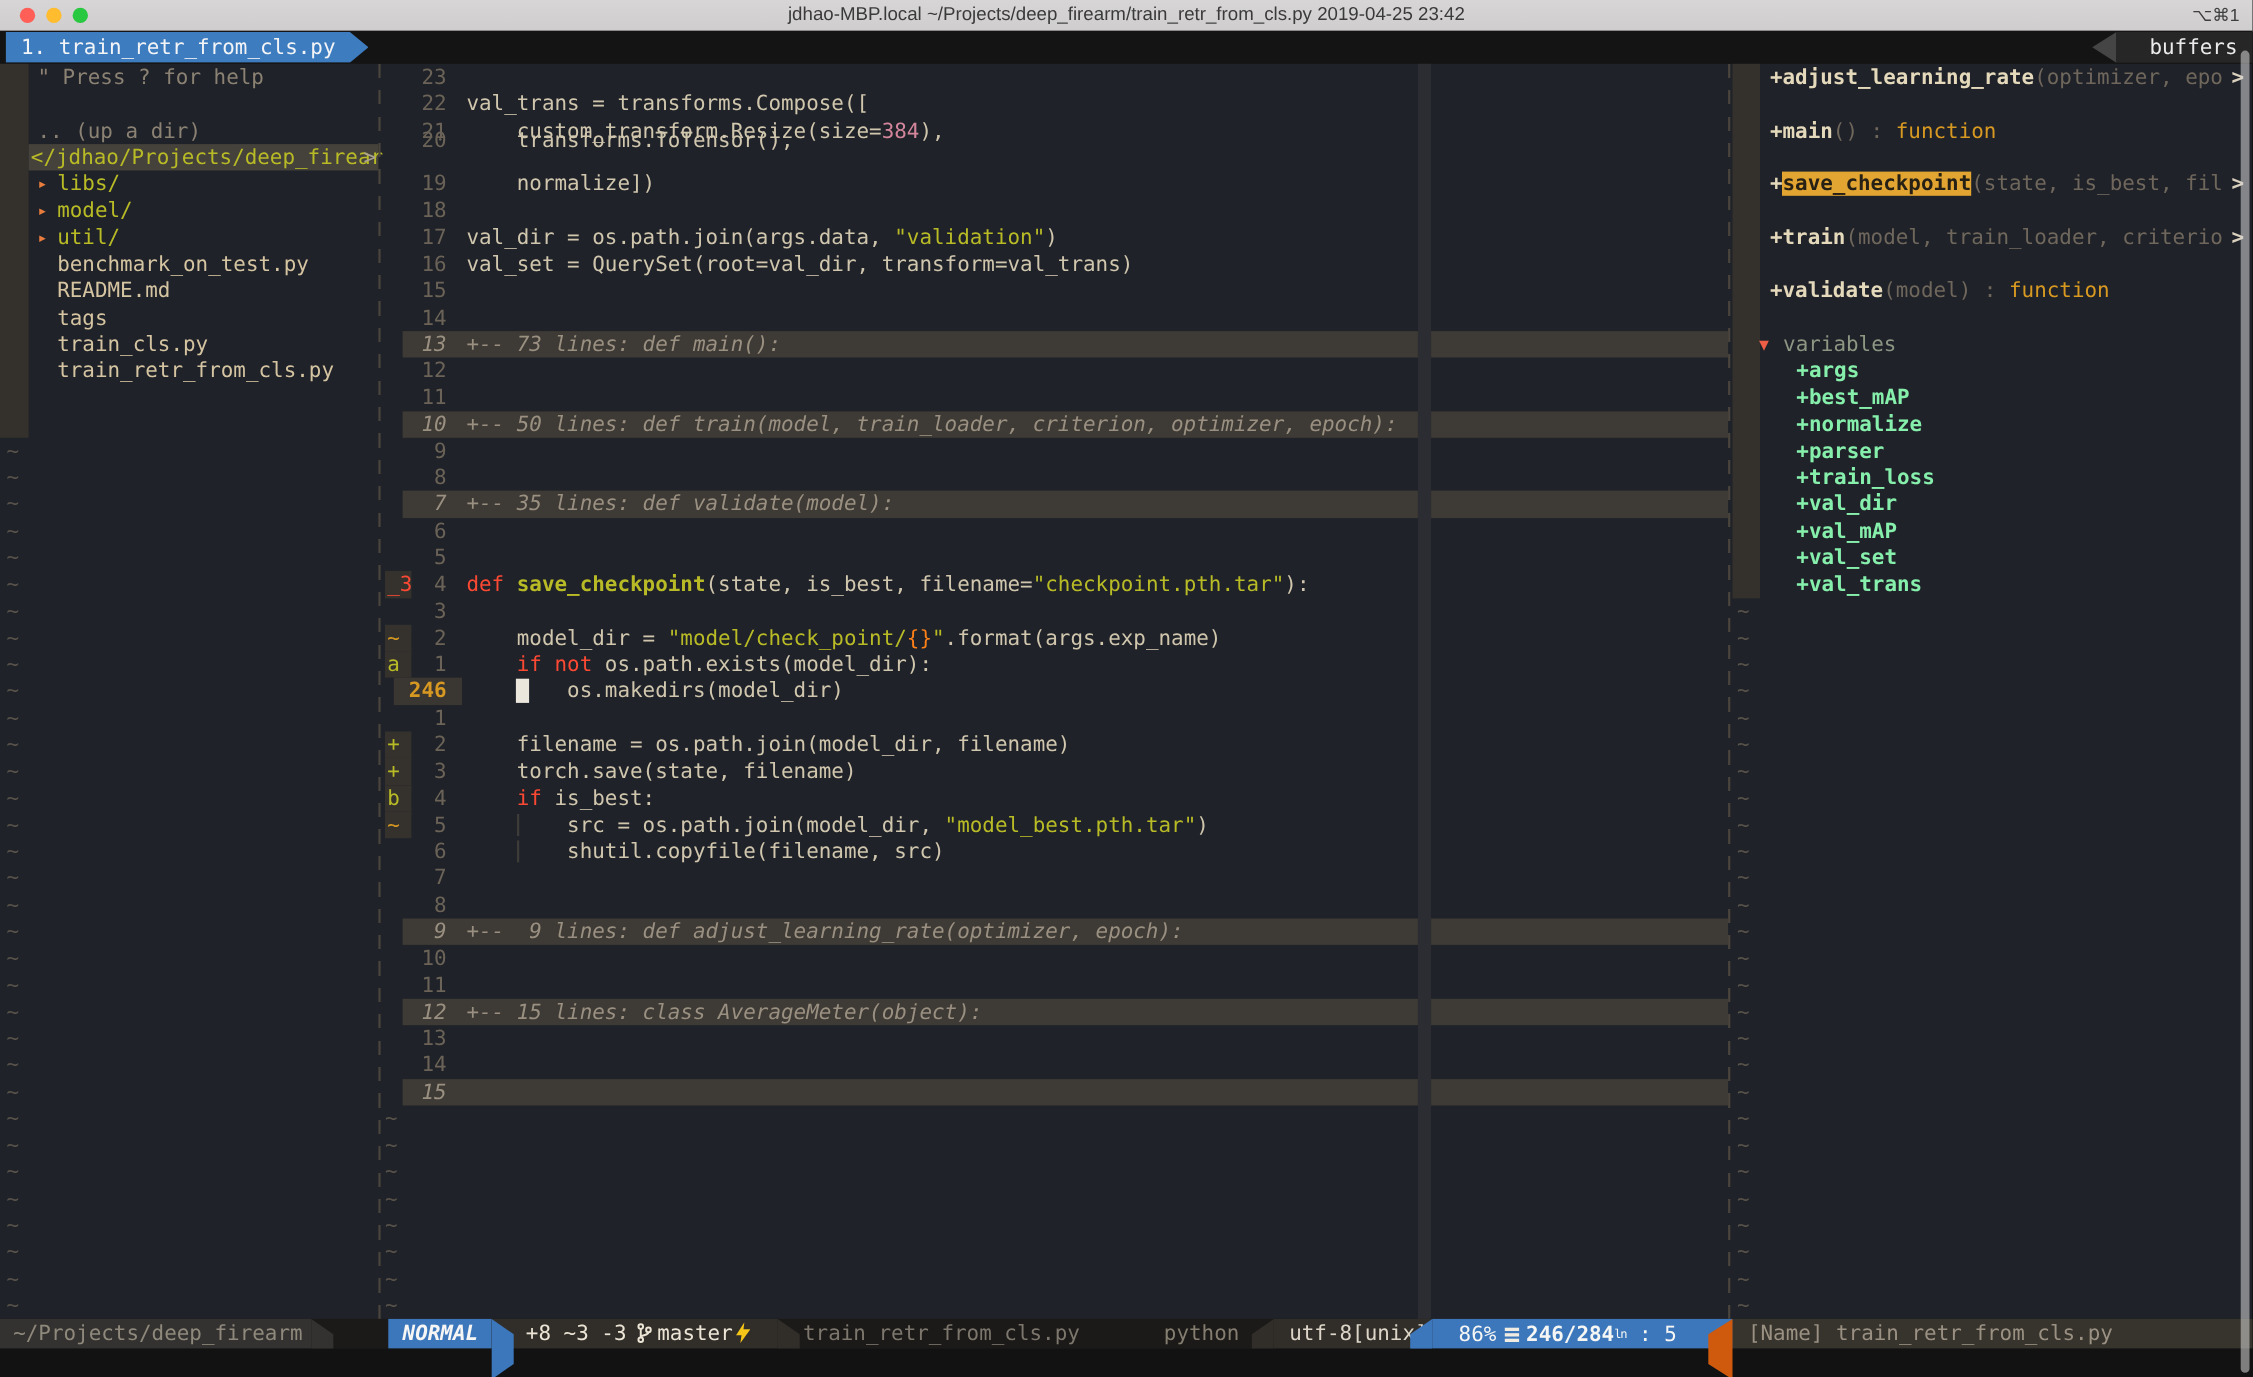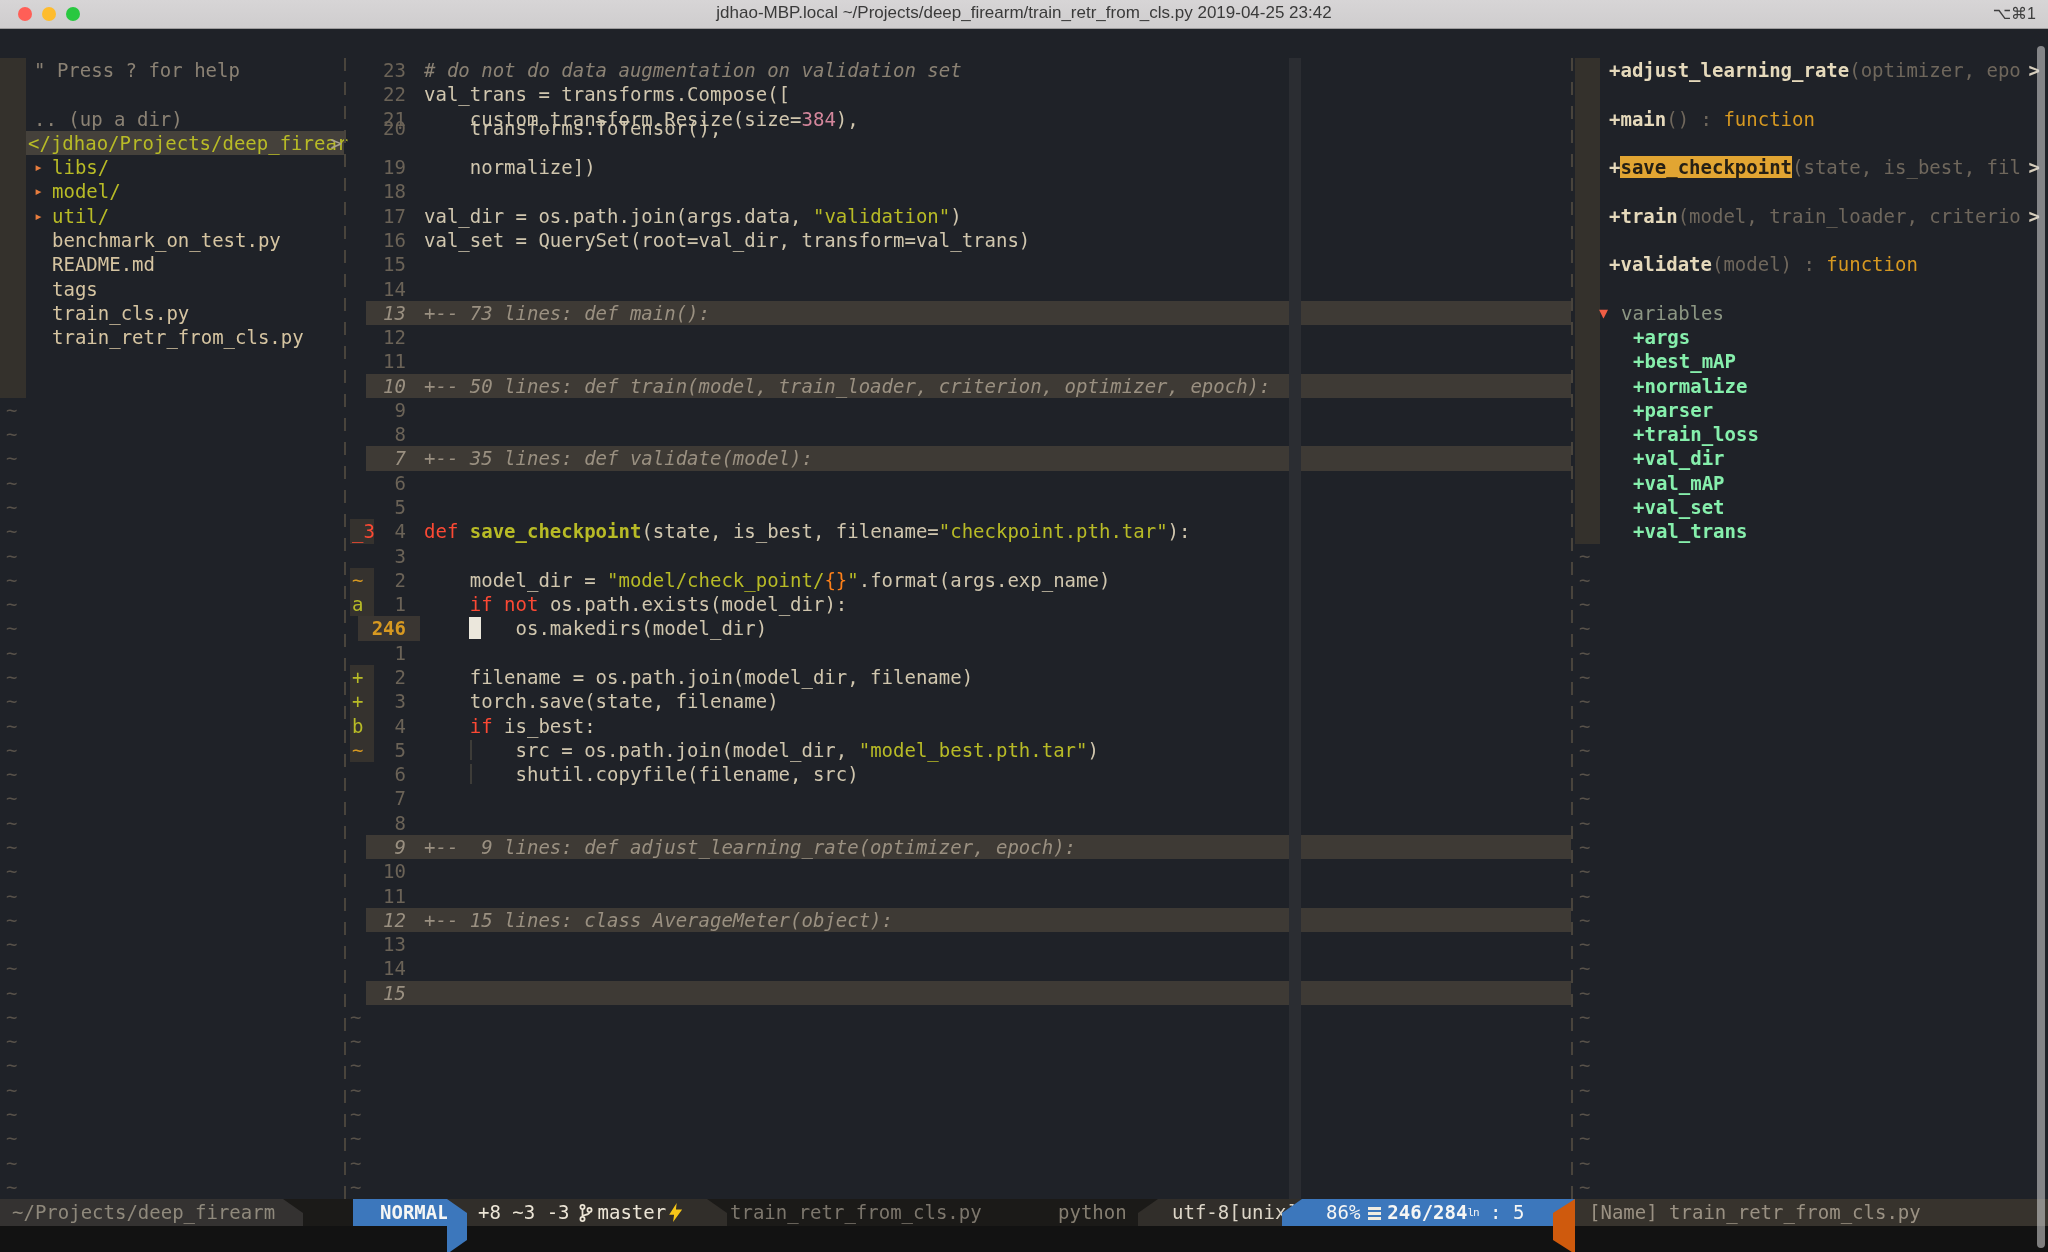--- a/index.html
+++ b/index.html
@@ -83,20 +83,25 @@
 <div id="screen">
 
   <div id="titlebar" class="abs">
     <span class="light" style="left:18px;background:#ff5f57;"></span>
     <span class="light" style="left:42px;background:#febc2e;"></span>
     <span class="light" style="left:66px;background:#28c840;"></span>
     <span class="title">jdhao-MBP.local  ~/Projects/deep_firearm/train_retr_from_cls.py  2019-04-25 23:42</span>
     <span class="shortcut">⌥⌘1</span>
   </div>
 
+  <div id="tabline" class="abs">
+    <div id="active-tab">1. train_retr_from_cls.py</div>
+    <div id="buffers-arrow"></div>
+    <div id="buffers-block">buffers</div>
+  </div>
 
   <div id="nerdtree" class="abs">
     <div class="abs gutterstrip" style="left:0;top:0;width:26px;height:340px;"></div>
     <div id="nt-rows">
         <div class="row" style="top: 0px;"><span class="nt-comment" style="padding-left: 34px;">" Press ? for help</span></div>
         <div class="row" style="top: 24.28px;"></div>
         <div class="row" style="top: 48.56px;"><span class="nt-dim" style="padding-left: 34px;">.. (up a dir)</span></div>
         <div class="row" style="top: 72.84px;"><div class="nt-rootbg"></div><span class="nt-root">&lt;/jdhao/Projects/deep_firear</span><span class="nt-trunc">&gt;</span></div>
         <div class="row" style="top: 97.12px;"><span class="nt-arrow">▸</span><span class="nt-dir">libs/</span></div>
         <div class="row" style="top: 121.4px;"><span class="nt-arrow">▸</span><span class="nt-dir">model/</span></div>
@@ -141,21 +146,21 @@
       <div class="row" style="top: 1044.04px;"><span class="tilde" style="padding-left: 6px;">~</span></div>
       <div class="row" style="top: 1068.32px;"><span class="tilde" style="padding-left: 6px;">~</span></div>
       <div class="row" style="top: 1092.6px;"><span class="tilde" style="padding-left: 6px;">~</span></div>
       <div class="row" style="top: 1116.88px;"><span class="tilde" style="padding-left: 6px;">~</span></div>
     </div>
   <div class="abs vsep" style="left:344px;"></div>
 
   <div id="editor" class="abs">
     <div id="colorcolumn"></div>
     <div id="ed-rows">
-        <div class="row" style="top: 0px;"><span class="lnum">23</span><span class="ctext"><span class="tk-c"># do not do data augmentation on validation set</span></span></div>
+        <div class="row" style="top: 0px;"><span class="lnum">23</span></div>
         <div class="row" style="top: 24.28px;"><span class="lnum">22</span><span class="ctext"><span class="tk-p">val_trans = transforms.Compose([</span></span></div>
         <div class="row" style="top: 48.56px;"><span class="lnum">21</span><span class="ctext"><span class="tk-p">    custom_transform.Resize(size=</span><span class="tk-n">384</span><span class="tk-p">),</span></span></div>
         <div class="row" style="top: 58px;"><span class="lnum">20</span><span class="ctext"><span class="tk-p">    transforms.ToTensor(),</span></span></div>
         <div class="row" style="top: 97.12px;"><span class="lnum">19</span><span class="ctext"><span class="tk-p">    normalize])</span></span></div>
         <div class="row" style="top: 121.4px;"><span class="lnum">18</span><span class="ctext"></span></div>
         <div class="row" style="top: 145.68px;"><span class="lnum">17</span><span class="ctext"><span class="tk-p">val_dir = os.path.join(args.data, </span><span class="tk-s">"validation"</span><span class="tk-p">)</span></span></div>
         <div class="row" style="top: 169.96px;"><span class="lnum">16</span><span class="ctext"><span class="tk-p">val_set = QuerySet(root=val_dir, transform=val_trans)</span></span></div>
         <div class="row" style="top: 194.24px;"><span class="lnum">15</span><span class="ctext"></span></div>
         <div class="row" style="top: 218.52px;"><span class="lnum">14</span><span class="ctext"></span></div>
         <div class="row" style="top: 242.8px;"><div class="foldband"></div><span class="foldnum">13</span><span class="foldtext">+-- 73 lines: def main():</span></div>
@@ -248,21 +253,21 @@
       <div class="row" style="top: 1019.76px;"><span class="tilde" style="padding-left: 4px;">~</span></div>
       <div class="row" style="top: 1044.04px;"><span class="tilde" style="padding-left: 4px;">~</span></div>
       <div class="row" style="top: 1068.32px;"><span class="tilde" style="padding-left: 4px;">~</span></div>
       <div class="row" style="top: 1092.6px;"><span class="tilde" style="padding-left: 4px;">~</span></div>
       <div class="row" style="top: 1116.88px;"><span class="tilde" style="padding-left: 4px;">~</span></div>
     </div>
 
   <div id="statusline" class="abs">
     <div style="left:0;width:283px;background:#343231;color:#8f897c;padding-left:12px;box-sizing:border-box;">~/Projects/deep_firearm</div>
     <div class="tri-r" style="left:283px;border-left:20px solid #343231;"></div>
-    <div style="left:353px;width:94px;background:#3c77bc;color:#f6f6f4;font-weight:bold;padding-left:27px;box-sizing:border-box;">NORMAL</div>
+    <div style="left:353px;width:94px;background:#3c77bc;color:#f6f6f4;font-weight:bold;padding-left:13px;box-sizing:border-box;font-style:italic;">NORMAL</div>
     <div style="left:447px;width:260px;background:#312e2a;"></div>
     <div class="tri-r" style="left:447px;border-left:20px solid #3c77bc;z-index:2;"></div>
     <div style="left:478px;color:#ece5d6;z-index:3;">
       <span>+8 ~3 -3</span><svg class="branch-svg" width="16" height="20" viewBox="0 0 16 20">
           <g stroke="#ece5d6" stroke-width="1.8" fill="none">
             <circle cx="4.5" cy="4" r="2.1"></circle>
             <circle cx="4.5" cy="16" r="2.1"></circle>
             <circle cx="11.5" cy="7" r="2.1"></circle>
             <path d="M4.5 6.2 v7.6 M11.5 9.2 c0 3.2 -7 2.2 -7 4.6"></path>
           </g>

